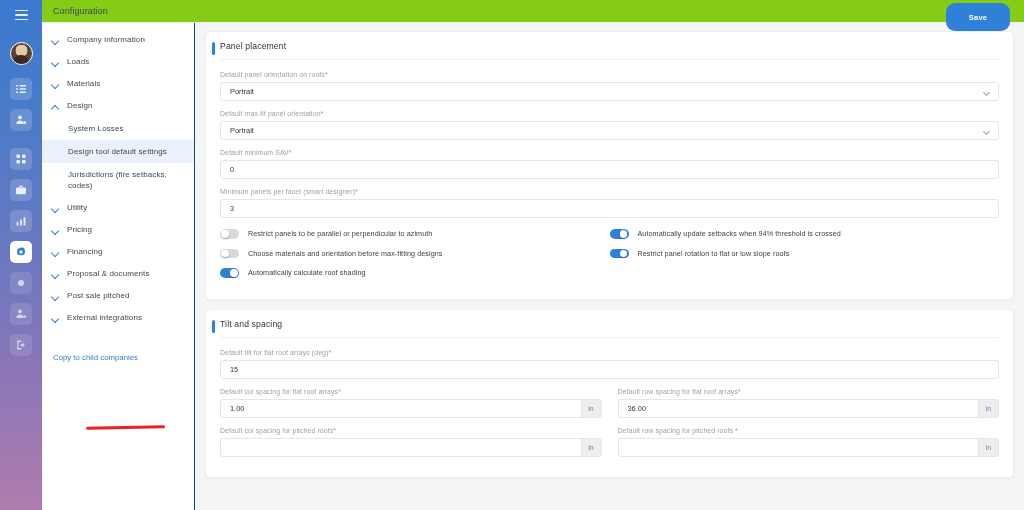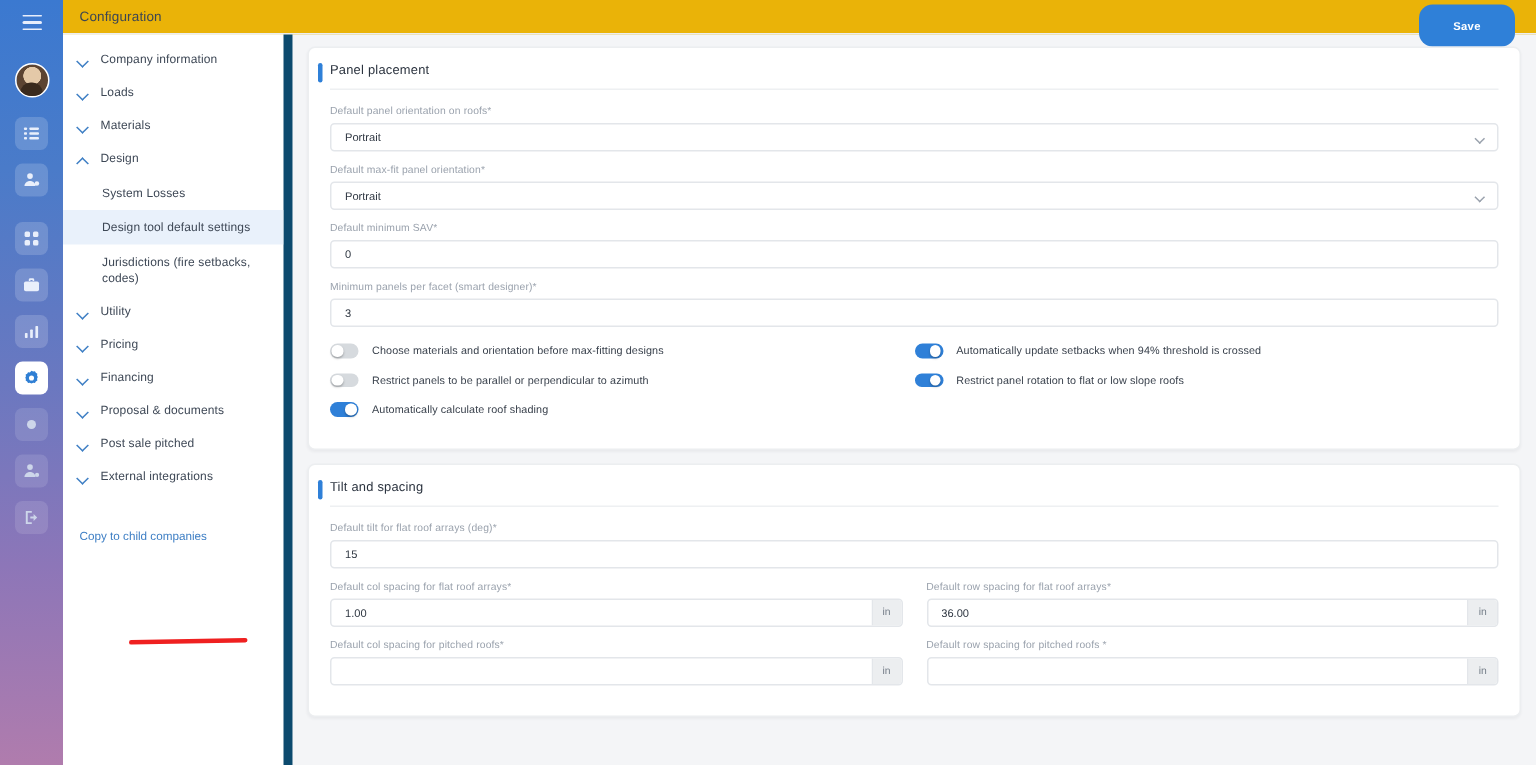--- a/index.html
+++ b/index.html
@@ -39,40 +39,40 @@
   .rail-btn .gl { fill: #e9effb; }
   .rail-btn.active .gl { fill: #2f7fd4; }
   .rail-btn.dim { background: rgba(255,255,255,0.12); }
   .rail-btn.dim .gl { fill: #cdd6ea; }
 
   
   #app { width: 982px; height: 510px; display:flex; flex-direction:column; }
 
   
   #topbar {
-    height: 23px; flex: 0 0 23px; background: #eab308;
+    height: 23px; flex: 0 0 23px; background: #84cc16;
     display:flex; align-items:center; position:relative;
     border-bottom: 1px solid #eceef1;
   }
   #topbar .title { font-size: 9px; color:#3c4653; margin-left: 11px; letter-spacing:.1px; }
   #save-btn {
     position:absolute; right: 14px; top: 3px;
     width: 64px; height: 28px; border-radius: 9px;
     background: #2f80d8; border: none; color: #fff;
     font-size: 7.5px; font-weight: bold; font-family:"Liberation Sans",sans-serif;
     cursor:pointer; letter-spacing:.2px;
   }
 
   
   #body { flex: 1 1 auto; display:flex; min-height:0; }
 
   
   #nav {
     width: 153px; flex: 0 0 153px; background:#ffffff;
-    border-right: 6px solid #0c4a6e;
+    border-right: 1px solid #0c4a6e;
     padding-top: 6px; overflow:hidden; position:relative;
   }
   .nav-group {
     display:flex; align-items:flex-start; gap:7px;
     padding: 6px 10px 6px 10px; cursor:pointer;
   }
   .chev {
     flex:0 0 8px; width:8px; height:8px; margin-top:2px; position:relative;
   }
   .chev:before{
@@ -355,27 +355,27 @@
             <input type="text" value="3" style="">
           </div>
         </div>
 
         <div class="toggle-grid">
           <div class="tg-col">
             <div class="tg-row">
               <span class="switch">
                   <i></i>
                 </span>
-              <span class="tlabel">Choose materials and orientation before max-fitting designs</span>
+              <span class="tlabel">Restrict panels to be parallel or perpendicular to azimuth</span>
             </div>
             <div class="tg-row">
               <span class="switch">
                   <i></i>
                 </span>
-              <span class="tlabel">Restrict panels to be parallel or perpendicular to azimuth</span>
+              <span class="tlabel">Choose materials and orientation before max-fitting designs</span>
             </div>
             <div class="tg-row">
               <span class="switch on">
                   <i></i>
                 </span>
               <span class="tlabel">Automatically calculate roof shading</span>
             </div>
           </div>
           <div class="tg-col">
             <div class="tg-row">

